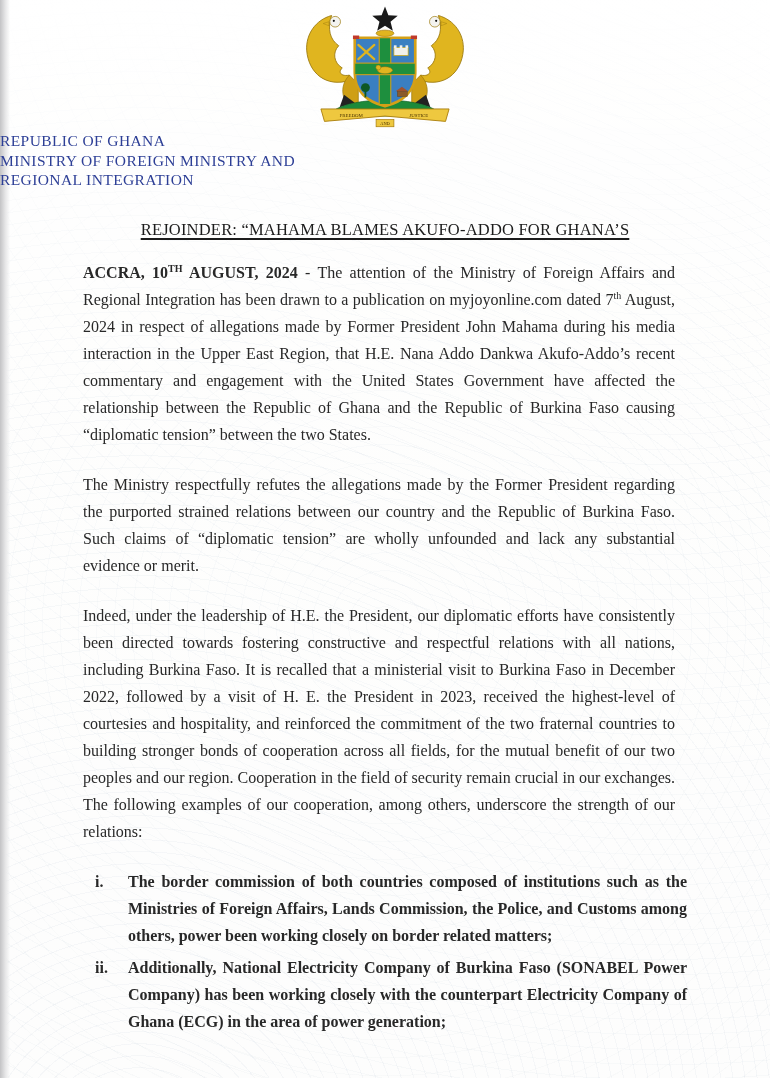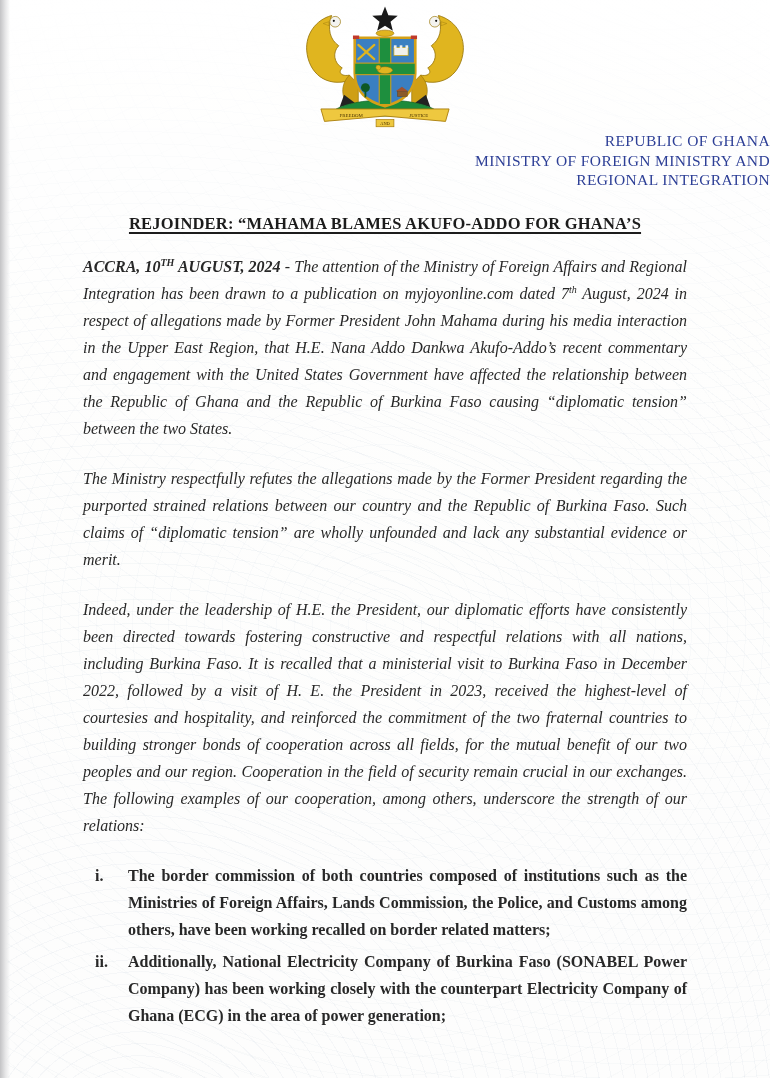--- a/index.html
+++ b/index.html
@@ -24,40 +24,39 @@
   .watermark-fade{
     position:absolute;inset:0;
     background:linear-gradient(180deg, rgba(255,255,255,0.97) 0%, rgba(255,255,255,0.6) 20%,
                rgba(255,255,255,0.28) 42%, rgba(255,255,255,0.22) 100%);
   }
   .scan-edge{
     position:absolute;left:0;top:0;bottom:0;width:10px;
     background:linear-gradient(90deg,#c3c3c5 0%, #e7e7e8 55%, rgba(255,255,255,0) 100%);
   }
   .content{position:absolute;inset:0;}
-  .letterhead{text-align:right;padding-top:5px;}
+  .letterhead{text-align:left;padding-top:5px;}
   .crest{width:178px;height:126px;display:block;margin:0 auto;}
   .gov-line{
     color:#2d3f96;
     font-size:15.5px;line-height:19.5px;
     letter-spacing:0.4px;font-weight:normal;
   }
   main{padding:0 83px;}
   .title{
-    margin:22px 0 0 0;
+    margin:28px 0 0 0;
     text-align:center;
     font-size:16.5px;line-height:24px;
-    font-weight:bold;color:#1c1c1c;letter-spacing:0.2px;
+    font-weight:normal;color:#1c1c1c;letter-spacing:0.2px;
   }
   .u{text-decoration:underline;text-underline-offset:3px;text-decoration-thickness:1.5px;}
   p.para{
-    margin:0 0 23px 0;
+    margin:0 12px 23px 0;
     font-size:16px;line-height:27px;
     text-align:justify;
-    font-style:italic;
   }
   p.para.first{margin-top:17px;}
   .lead{font-weight:bold;}
   sup{font-size:10px;line-height:0;vertical-align:super;}
   .list{margin-top:10px;font-weight:bold;}
   .li{
     display:grid;grid-template-columns:45px 1fr;
     font-size:16px;line-height:27px;margin-bottom:5px;
   }
   .marker{padding-left:12px;}
@@ -148,21 +147,21 @@
 
       <p class="para first"><strong class="lead"><span>ACCRA, 10</span><sup>TH</sup><span> AUGUST, 2024</span></strong><span> - </span><span>The attention of the Ministry of Foreign Affairs and Regional Integration has been drawn to a publication on myjoyonline.com dated 7</span><sup>th</sup><span> August, 2024 in respect of allegations made by Former President John Mahama during his media interaction in the Upper East Region, that H.E. Nana Addo Dankwa Akufo-Addo’s recent commentary and engagement with the United States Government have affected the relationship between the Republic of Ghana and the Republic of Burkina Faso causing “diplomatic tension” between the two States.</span></p>
 
       <p class="para">The Ministry respectfully refutes the allegations made by the Former President regarding the purported strained relations between our country and the Republic of Burkina Faso. Such claims of “diplomatic tension” are wholly unfounded and lack any substantial evidence or merit.</p>
 
       <p class="para">Indeed, under the leadership of H.E. the President, our diplomatic efforts have consistently been directed towards fostering constructive and respectful relations with all nations, including Burkina Faso. It is recalled that a ministerial visit to Burkina Faso in December 2022, followed by a visit of H. E. the President in 2023, received the highest-level of courtesies and hospitality, and reinforced the commitment of the two fraternal countries to building stronger bonds of cooperation across all fields, for the mutual benefit of our two peoples and our region. Cooperation in the field of security remain crucial in our exchanges. The following examples of our cooperation, among others, underscore the strength of our relations:</p>
 
       <div class="list">
         <div class="li">
           <span class="marker">i.</span>
-          <span class="li-text">The border commission of both countries composed of institutions such as the Ministries of Foreign Affairs, Lands Commission, the Police, and Customs among others, have been working recalled on border related matters;</span>
+          <span class="li-text">The border commission of both countries composed of institutions such as the Ministries of Foreign Affairs, Lands Commission, the Police, and Customs among others, power been working closely on border related matters;</span>
         </div>
         <div class="li">
           <span class="marker">ii.</span>
           <span class="li-text">Additionally, National Electricity Company of Burkina Faso (SONABEL Power Company) has been working closely with the counterpart Electricity Company of Ghana (ECG) in the area of power generation;</span>
         </div>
       </div>
     </main>
   </div>
 </div>
 

